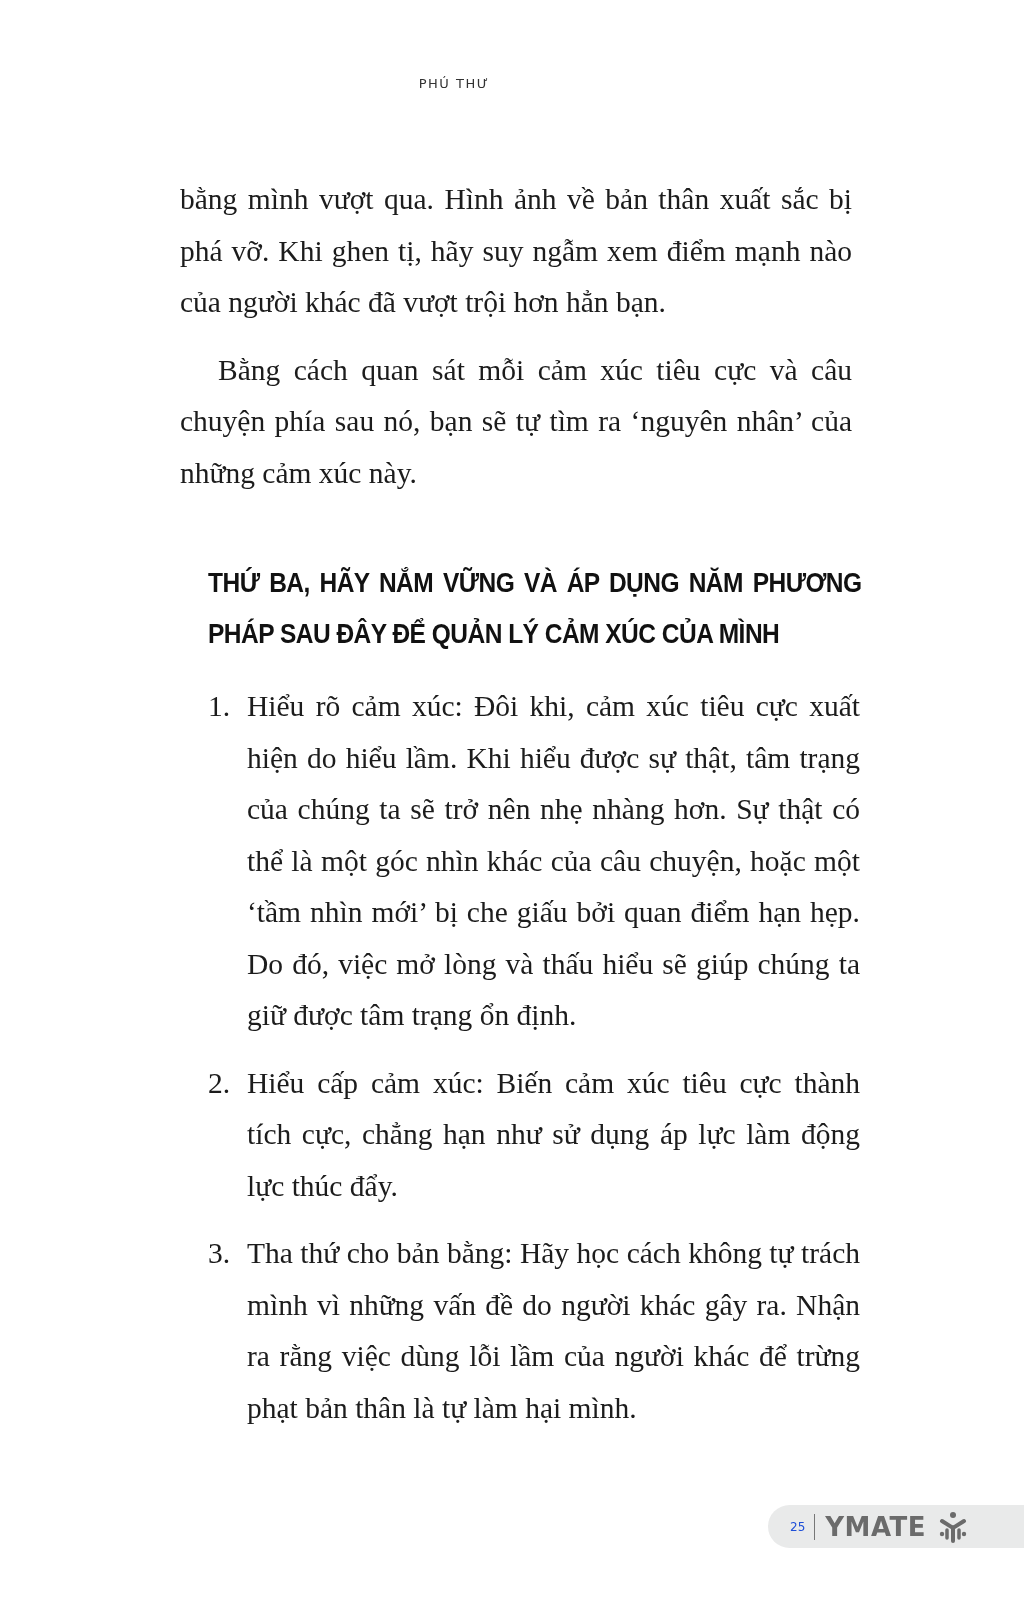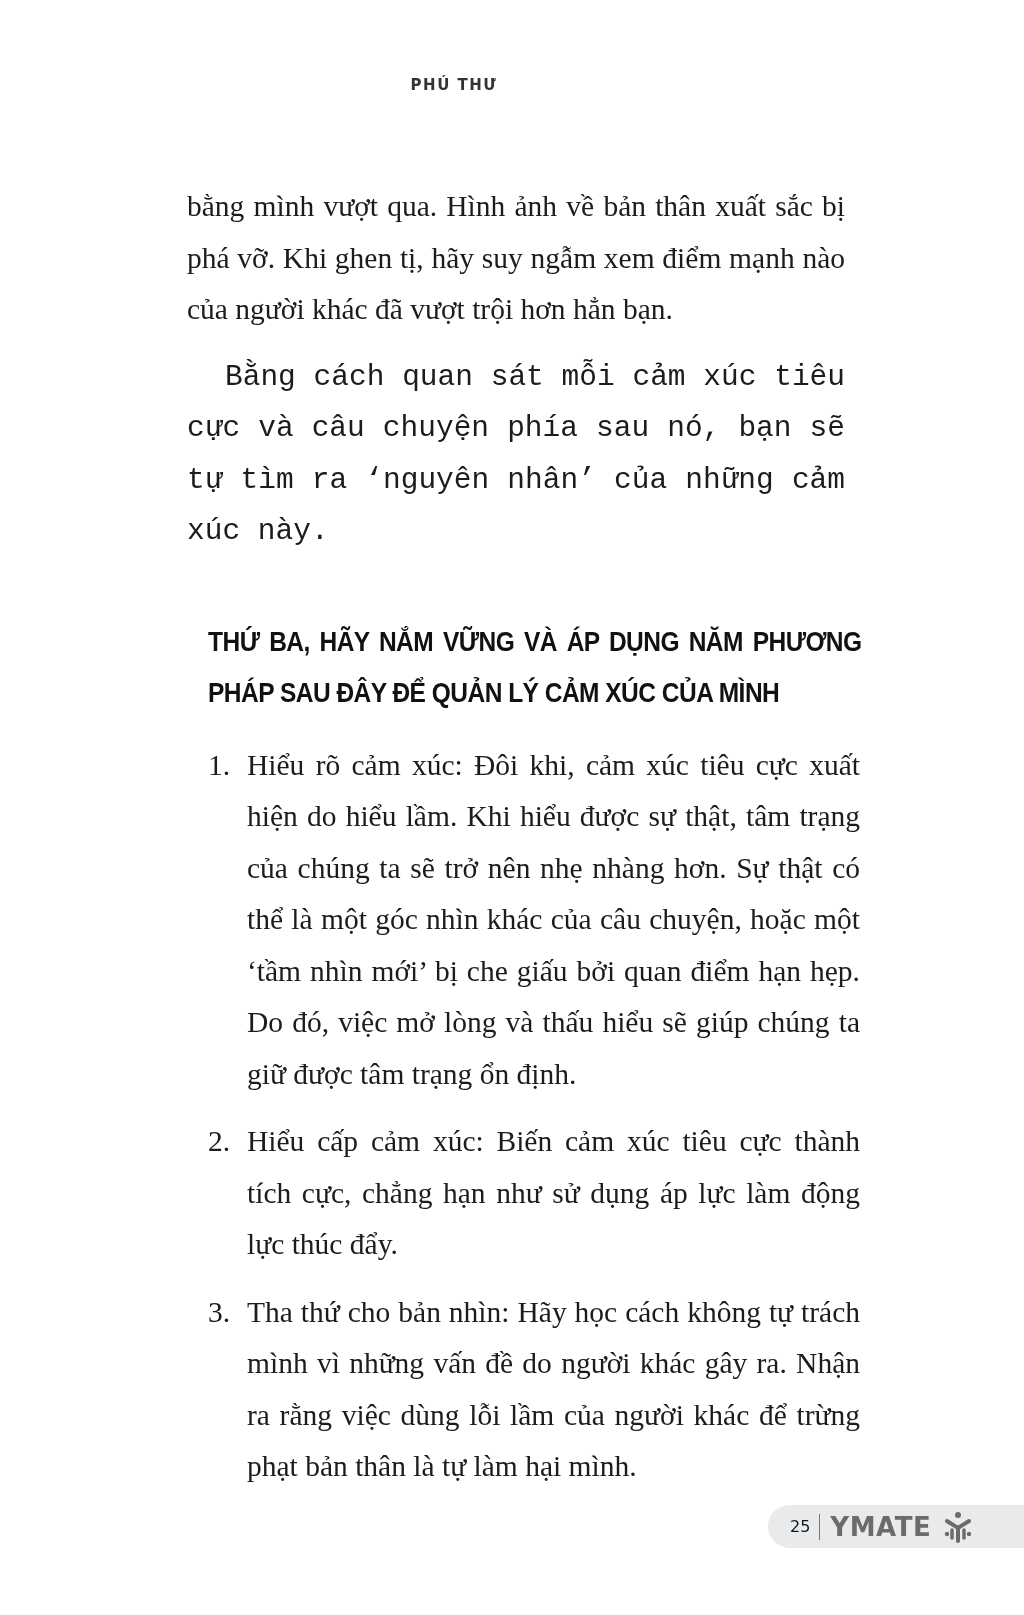--- a/index.html
+++ b/index.html
@@ -1,45 +1,45 @@
 <!DOCTYPE html>
 <html><head>
 <meta charset="utf-8">
 <style>
   html, body { margin:0; padding:0; background:#ffffff; }
   body { width:1024px; height:1615px; position:relative; overflow:hidden; }
   .running-head {
     position:absolute; top:76px; left:0; width:908px; text-align:center;
-    font-family:"DejaVu Sans", sans-serif; font-size:15px; letter-spacing:1.5px;
-    color:#333; font-weight:700;
+    font-family:"DejaVu Sans", sans-serif; font-size:13px; letter-spacing:1.5px;
+    color:#333; font-weight:400;
   }
   .page-body {
     position:absolute; left:172px; top:166px; width:688px;
     font-family:"Liberation Serif", serif; font-size:29.5px; line-height:51.5px;
     color:#1c1c1c; text-align:justify;
   }
-  .para { margin:15px; }
-  .para.indent { text-indent:38px; margin-top:16px;font-family:Liberation Mono, monospace; }
+  .para { margin:8px; }
+  .para.indent { text-indent:38px; margin-top:16px; }
   .section-heading {
     margin:58px 0 0 36px;
     font-family:"Liberation Sans", sans-serif; font-weight:bold; font-size:28.5px;
     line-height:51px; color:#111; letter-spacing:-0.6px; transform:scaleX(0.86);
     transform-origin:left center; width:760px; text-transform:uppercase;
   }
   .method-list { margin:22px 0 0 36px; padding:0; list-style:none; }
   .method-item { position:relative; padding-left:39px; margin-bottom:16px; text-align:justify; }
   .method-num { position:absolute; left:0; top:0; }
   .method-term { font-weight:normal; }
   .page-footer {
     position:absolute; left:768px; top:1505px; width:280px; height:43px;
     background:#e9eaea; border-radius:22px 0 0 22px;
     display:flex; align-items:center;
     font-family:"DejaVu Sans", sans-serif; color:#555;
   }
-  .page-number { margin-left:22px; font-size:16px; color:#0f172a; }
+  .page-number { margin-left:22px; font-size:12px; color:#1d4ed8; }
   .footer-divider { width:1px; height:26px; background:#777; margin:0 10px 0 9px; }
   .brand-name { font-weight:bold; font-size:26px; color:#6b6b6b; letter-spacing:0.5px; }
   .brand-logo { margin-left:12px; width:30px; height:32px; }
 </style>
 </head>
 <body>
 
 <div class="running-head">PHÚ THƯ</div>
 
 <div class="page-body">
@@ -52,21 +52,21 @@
     <li class="method-item">
       <span class="method-num">1.</span>
       <span class="method-term">Hiểu rõ cảm xúc:</span><span> Đôi khi, cảm xúc tiêu cực xuất hiện do hiểu lầm. Khi hiểu được sự thật, tâm trạng của chúng ta sẽ trở nên nhẹ nhàng hơn. Sự thật có thể là một góc nhìn khác của câu chuyện, hoặc một ‘tầm nhìn mới’ bị che giấu bởi quan điểm hạn hẹp. Do đó, việc mở lòng và thấu hiểu sẽ giúp chúng ta giữ được tâm trạng ổn định.</span>
     </li>
     <li class="method-item">
       <span class="method-num">2.</span>
       <span class="method-term">Hiểu cấp cảm xúc:</span><span> Biến cảm xúc tiêu cực thành tích cực, chẳng hạn như sử dụng áp lực làm động lực thúc đẩy.</span>
     </li>
     <li class="method-item">
       <span class="method-num">3.</span>
-      <span class="method-term">Tha thứ cho bản nhìn:</span><span> Hãy học cách không tự trách mình vì những vấn đề do người khác gây ra. Nhận ra rằng việc dùng lỗi lầm của người khác để trừng phạt bản thân là tự làm hại mình.</span>
+      <span class="method-term">Tha thứ cho bản bằng:</span><span> Hãy học cách không tự trách mình vì những vấn đề do người khác gây ra. Nhận ra rằng việc dùng lỗi lầm của người khác để trừng phạt bản thân là tự làm hại mình.</span>
     </li>
   </ol>
 </div>
 
 <div class="page-footer">
   <span class="page-number">25</span>
   <span class="footer-divider"></span>
   <span class="brand-name">YMATE</span>
   <svg class="brand-logo" viewBox="0 0 30 32">
     <circle cx="15" cy="4" r="3" fill="#6b6b6b"></circle>

